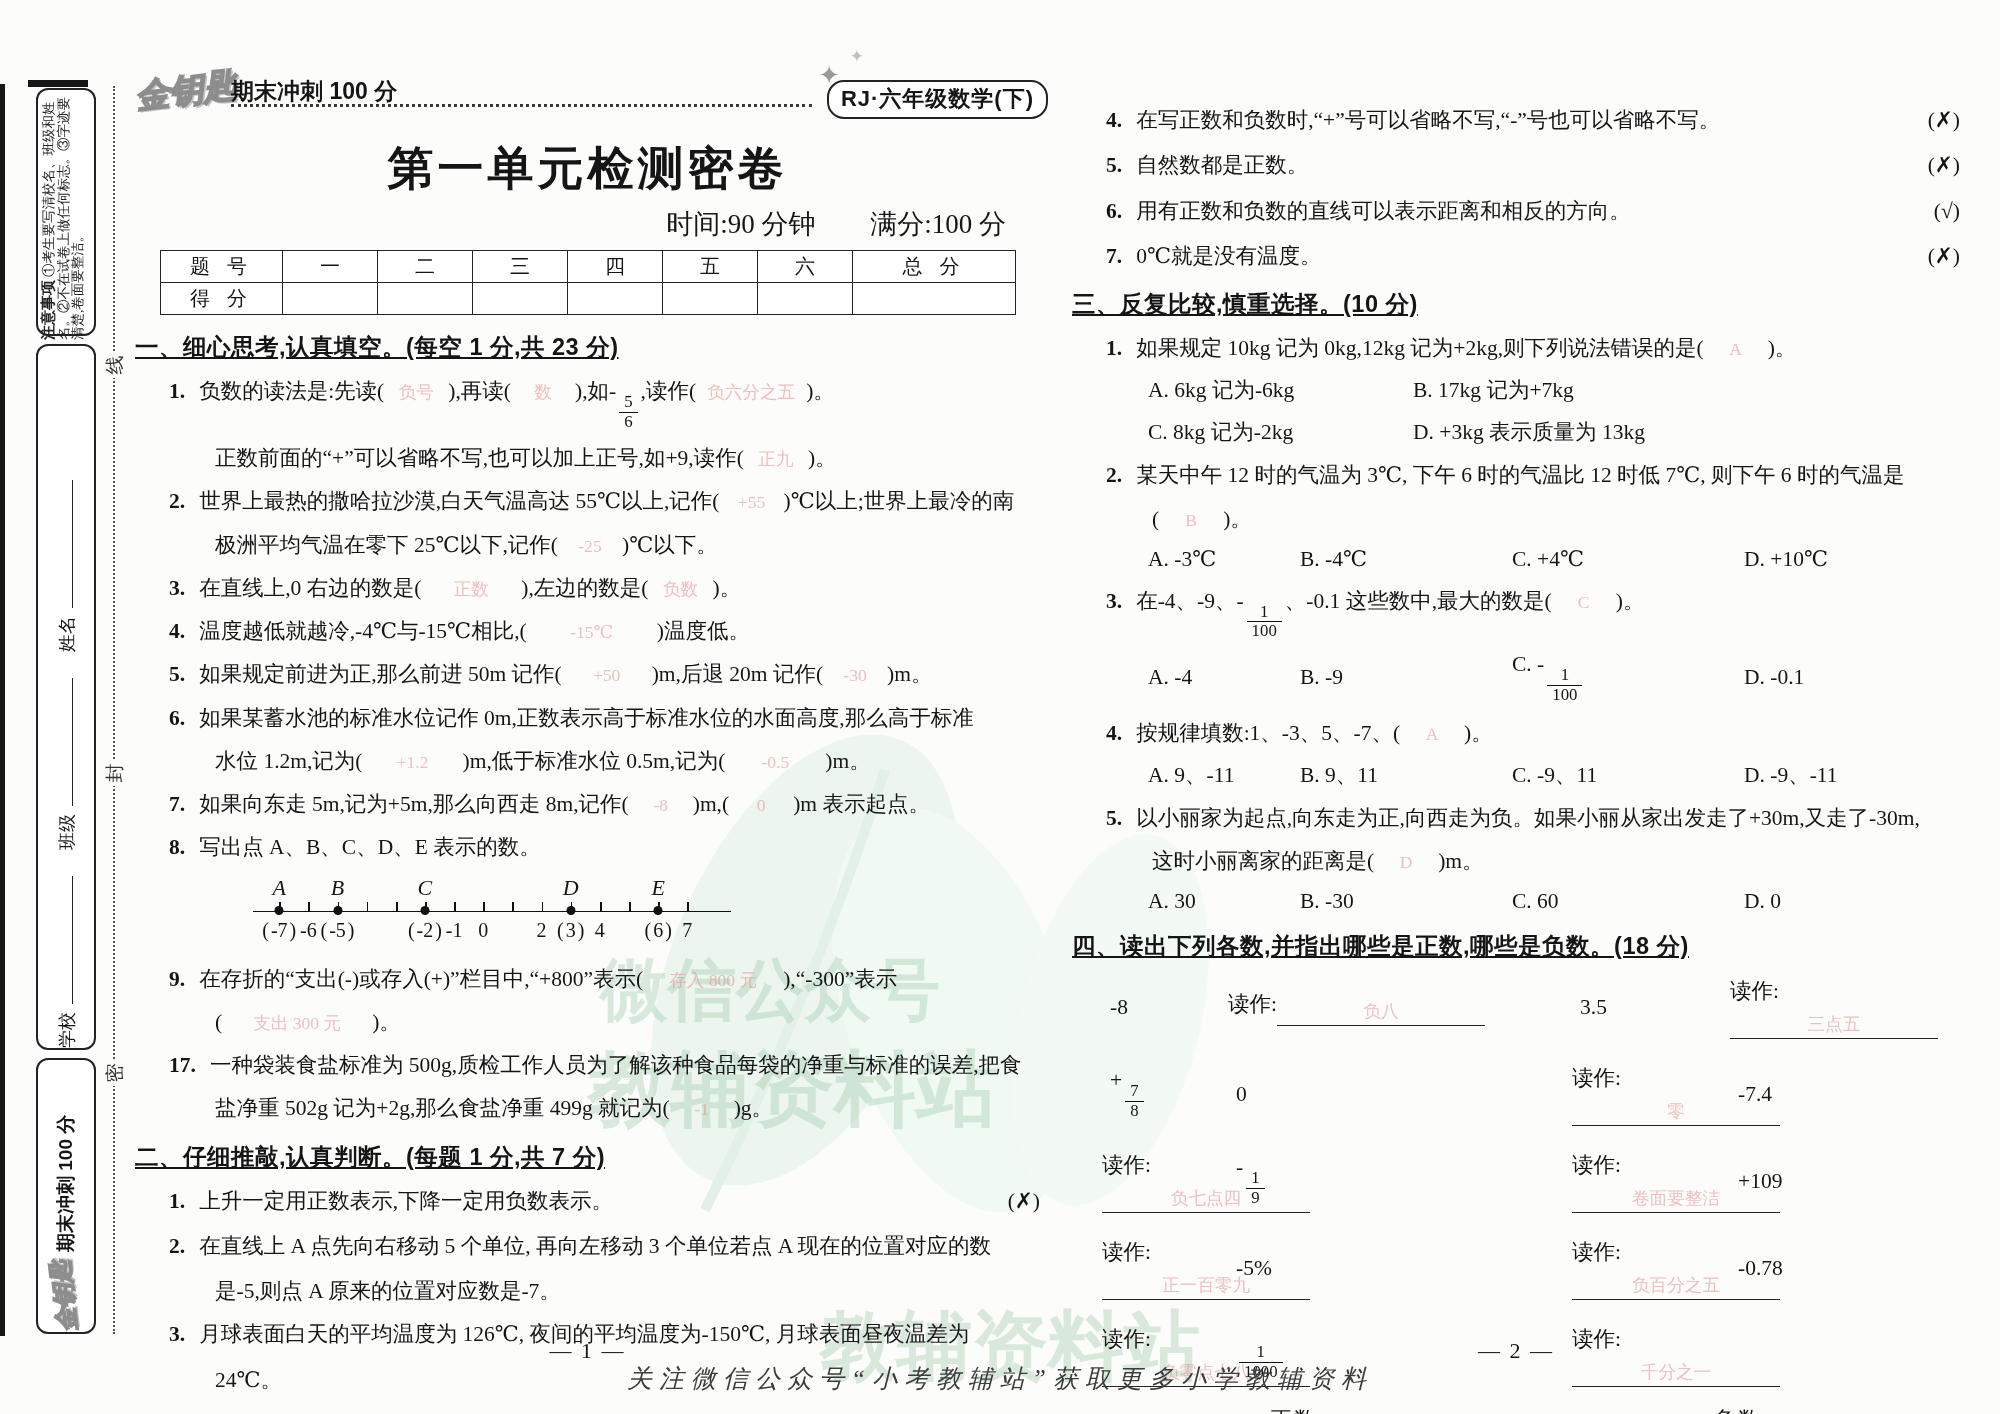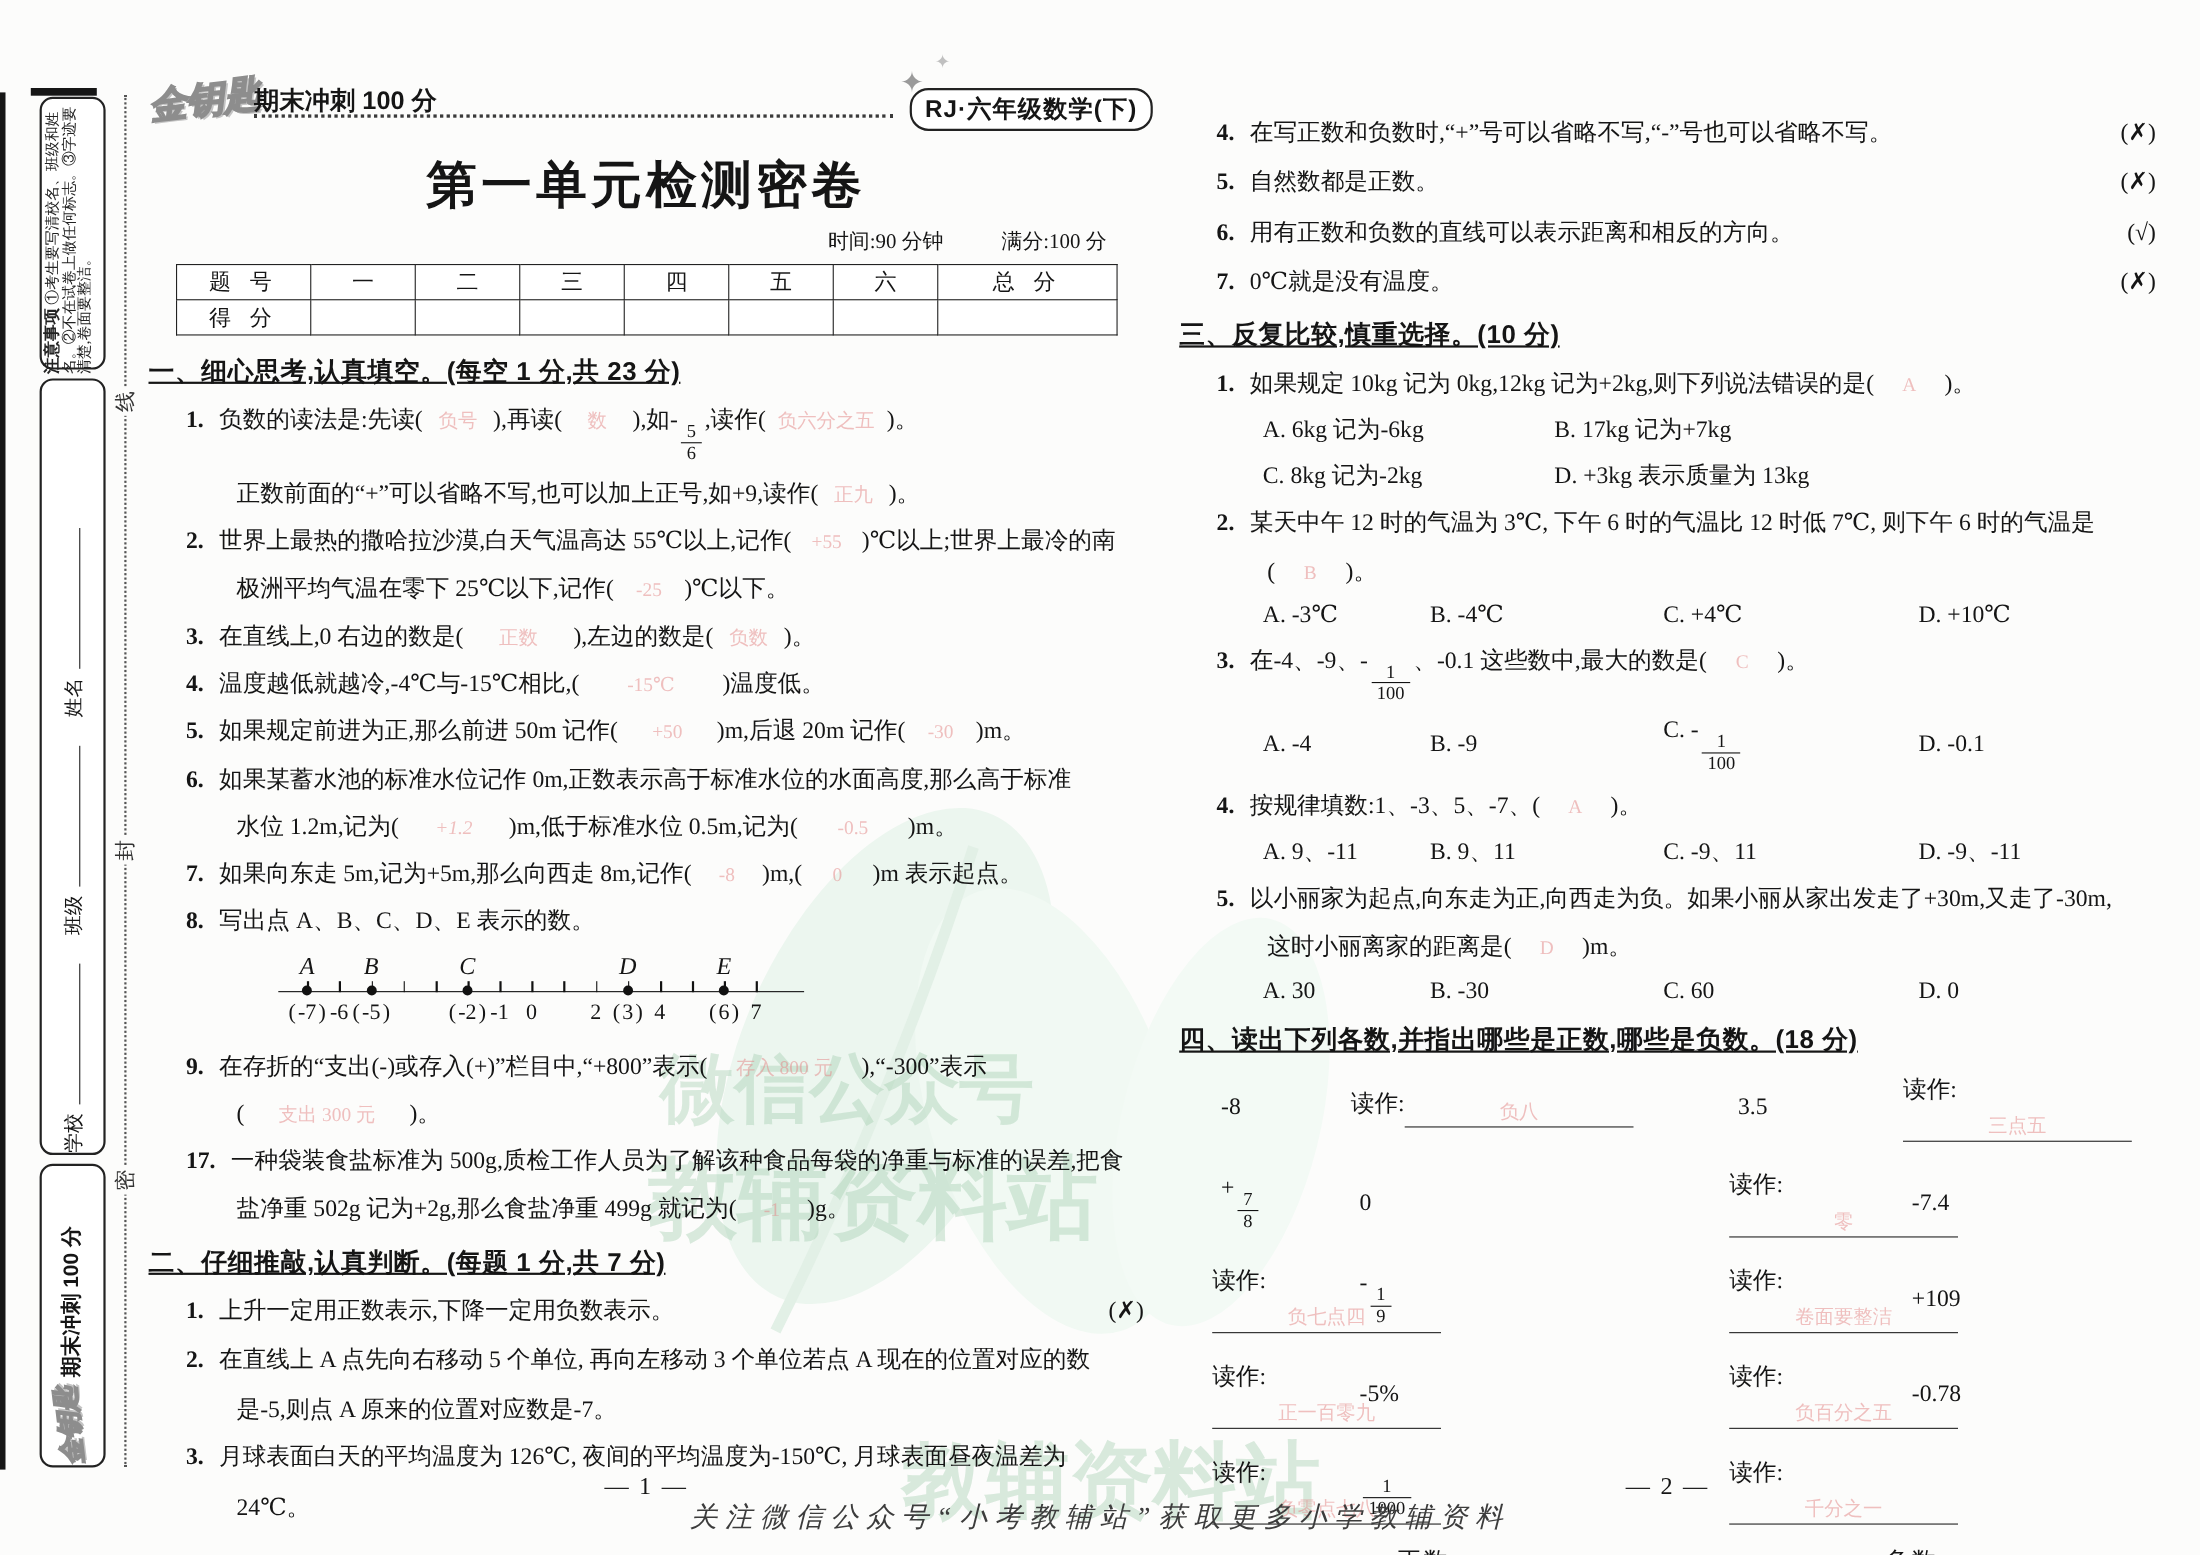--- a/index.html
+++ b/index.html
@@ -38,21 +38,21 @@
   .hdr .goldkey{position:absolute;left:0;top:-4px;font-size:34px;}
   .slogan{position:absolute;left:96px;top:4px;font:bold 23px "Liberation Sans",sans-serif;}
   .leader{position:absolute;left:96px;right:228px;top:32px;border-bottom:3px dotted #3a3a3a;}
   .arrows{position:absolute;right:168px;top:14px;font-size:21px;letter-spacing:-4px;color:#1c1c1c;}
   .pill{position:absolute;right:-8px;top:8px;border:2.2px solid #222;border-radius:17px;
         padding:2px 12px 3px;font:bold 22px "Liberation Sans",sans-serif;background:#fff;letter-spacing:1px;}
   .spark1{position:absolute;right:200px;top:-12px;color:#9a9a9a;font-size:26px;}
   .spark2{position:absolute;right:176px;top:-26px;color:#c0c0c0;font-size:17px;}
 
   .main-title{text-align:center;font-weight:900;font-size:46px;letter-spacing:4px;margin:10px 0 0;}
-  .meta{ text-align:right;padding-right:34px;font-size:19px;margin:6px 0 8px;}
+  .meta{ text-align:right;padding-right:34px;font-size:27px;margin:6px 0 8px;}
   .meta span{margin-left:48px;}
 
   table.score{border-collapse:collapse;margin-left:25px;table-layout:fixed;border-radius:27px;}
   table.score td{border:1.8px solid #222;height:31px;text-align:center;font-size:20px;padding:0;background:#fff;}
   .score .lab{letter-spacing:6px;}
 
   .sec-title{font:bold 23.5px "Liberation Sans",sans-serif;margin:16px 0 12px;letter-spacing:0.5px;text-decoration:underline;}
   .q{margin:0 0 11px 34px;line-height:1.5;}
   .q .qno{font-weight:bold;margin-right:14px;}
   .cont{margin-left:80px;}
@@ -211,21 +211,21 @@
             <span class="fn">5</span>
             <span class="fd">6</span>
           </span><span>,读作</span><span class="blank">(<span class="ans" style="min-width: 100px;">负六分之五</span>)</span><span>。</span></span></div>
     <div class="q cont"><span><span>正数前面的“+”可以省略不写,也可以加上正号,如+9,读作</span><span class="blank">(<span class="ans">正九</span>)</span><span>。</span></span></div>
     <div class="q"><span class="qno">2.</span><span><span>世界上最热的撒哈拉沙漠,白天气温高达 55℃以上,记作</span><span class="blank">(<span class="ans">+55</span>)</span><span>℃以上;世界上最冷的南</span></span></div>
     <div class="q cont"><span><span>极洲平均气温在零下 25℃以下,记作</span><span class="blank">(<span class="ans">-25</span>)</span><span>℃以下。</span></span></div>
     <div class="q"><span class="qno">3.</span><span><span>在直线上,0 右边的数是</span><span class="blank">(<span class="ans" style="min-width: 90px;">正数</span>)</span><span>,左边的数是</span><span class="blank">(<span class="ans">负数</span>)</span><span>。</span></span></div>
     <div class="q"><span class="qno">4.</span><span><span>温度越低就越冷,-4℃与-15℃相比,</span><span class="blank">(<span class="ans" style="min-width: 120px;">-15℃</span>)</span><span>温度低。</span></span></div>
     <div class="q"><span class="qno">5.</span><span><span>如果规定前进为正,那么前进 50m 记作</span><span class="blank">(<span class="ans" style="min-width: 80px;">+50</span>)</span><span>m,后退 20m 记作</span><span class="blank">(<span class="ans">-30</span>)</span><span>m。</span></span></div>
     <div class="q"><span class="qno">6.</span><span><span>如果某蓄水池的标准水位记作 0m,正数表示高于标准水位的水面高度,那么高于标准</span></span></div>
-    <div class="q cont"><span><span>水位 1.2m,记为</span><span class="blank">(<span class="ans" style="min-width: 90px; font-style: italic;">+1.2</span>)</span><span>m,低于标准水位 0.5m,记为</span><span class="blank">(<span class="ans" style="min-width: 90px;">-0.5</span>)</span><span>m。</span></span></div>
+    <div class="q cont"><span><span>水位 1.2m,记为</span><span class="blank">(<span class="ans" style="min-width: 90px;">+1.2</span>)</span><span>m,低于标准水位 0.5m,记为</span><span class="blank">(<span class="ans" style="min-width: 90px;">-0.5</span>)</span><span>m。</span></span></div>
     <div class="q"><span class="qno">7.</span><span><span>如果向东走 5m,记为+5m,那么向西走 8m,记作</span><span class="blank">(<span class="ans">-8</span>)</span><span>m,</span><span class="blank">(<span class="ans">0</span>)</span><span>m 表示起点。</span></span></div>
     <div class="q"><span class="qno">8.</span><span><span>写出点 A、B、C、D、E 表示的数。</span></span></div>
 
     <div class="numberline" id="numberline">
         <div class="nl-line"></div>
         <div class="nl-tick" style="left: 5.4878%;"></div>
         <div class="nl-tick" style="left: 11.5854%;"></div>
         <div class="nl-tick" style="left: 17.6829%;"></div>
         <div class="nl-tick" style="left: 23.7805%;"></div>
         <div class="nl-tick" style="left: 29.878%;"></div>

